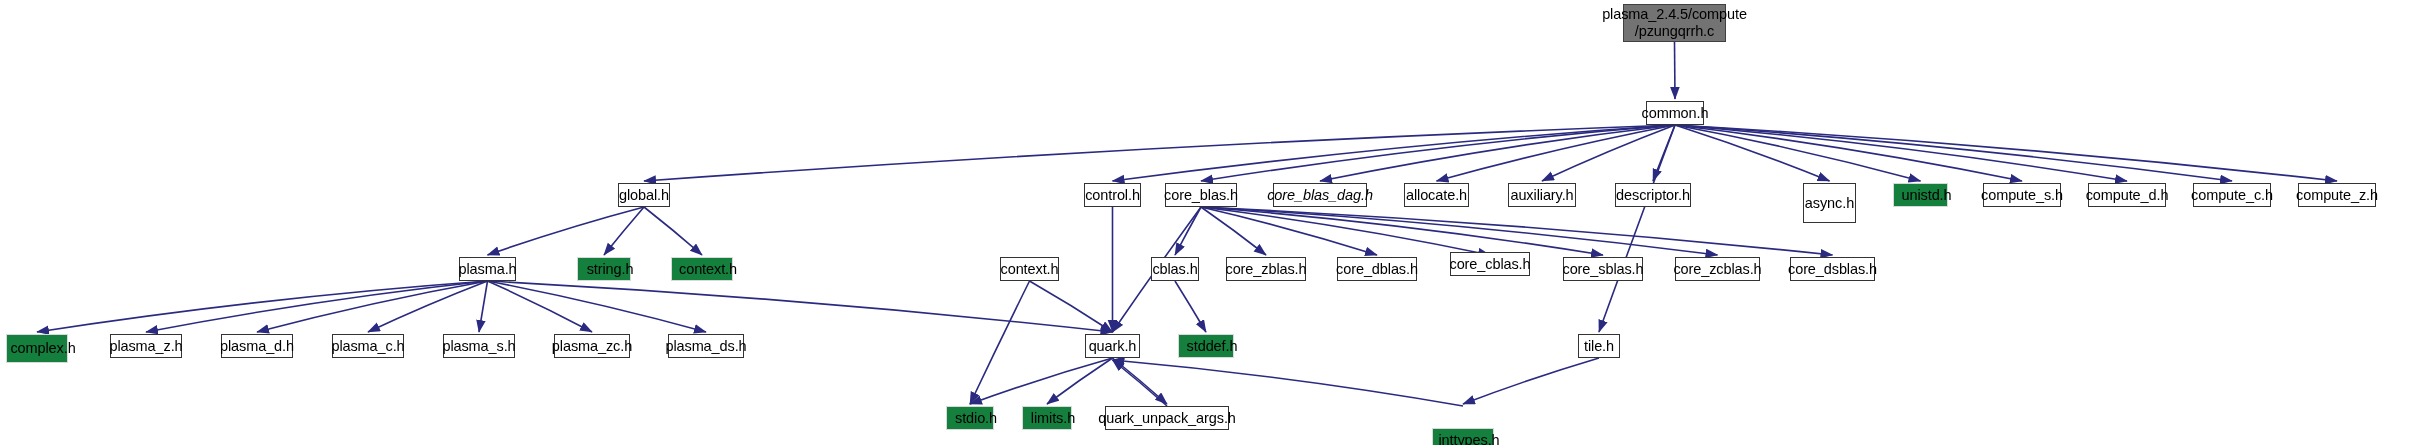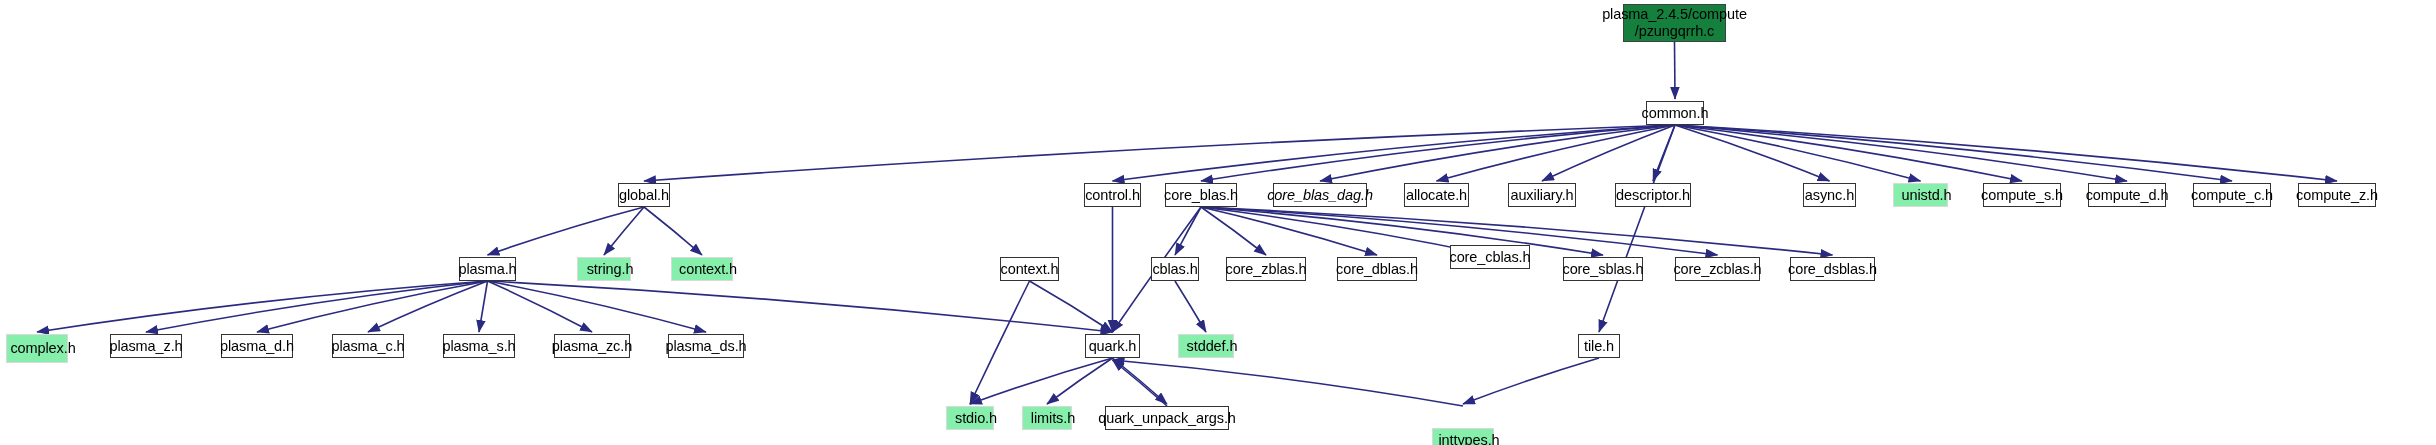--- a/index.html
+++ b/index.html
@@ -2,22 +2,22 @@
 <html><head>
 <meta charset="utf-8">
 <style>
   html,body{margin:0;padding:0;background:#ffffff;}
   body{font-family:"Liberation Sans","DejaVu Sans",sans-serif;}
   #graph{position:relative;width:2436px;height:445px;background:#ffffff;overflow:hidden;}
   #edges{position:absolute;left:0;top:0;width:2436px;height:445px;pointer-events:none;}
   .node{position:absolute;box-sizing:border-box;display:flex;align-items:center;justify-content:center;
         text-align:center;background:#ffffff;border:1px solid #404040;color:#000000;
         font-size:14.5px;line-height:1.15;white-space:pre-line;letter-spacing:-0.1px;}
-  .node.root{background:#15803d;border:1px solid #404040;font-size:14.5px;}
-  .node.ext{border:1px solid #d9d9d9;background:#86efac;padding-left:12px;}
+  .node.root{background:#737373;border:1px solid #404040;font-size:14.5px;}
+  .node.ext{border:1px solid #d9d9d9;background:#15803d;padding-left:12px;}
   .node.strong{border:1px solid #333333;}
 </style>
 </head>
 <body>
 
 <div id="graph">
   <svg id="edges" viewBox="0 0 2436 445" xmlns="http://www.w3.org/2000/svg">
     <defs>
       <marker id="ah" markerWidth="9" markerHeight="9" refX="7.5" refY="3" orient="auto" markerUnits="strokeWidth">
         <path d="M0,0 L8,3 L0,6 z" fill="#2a2a80"></path>
@@ -74,34 +74,34 @@
       <div class="node root" style="left: 1623px; top: 4px; width: 103px; height: 38px;"><span>plasma_2.4.5/compute
 /pzungqrrh.c</span></div>
       <div class="node strong" style="left: 1646px; top: 101px; width: 58px; height: 24px;"><span>common.h</span></div>
       <div class="node strong" style="left: 618px; top: 183px; width: 52px; height: 24px;"><span>global.h</span></div>
       <div class="node strong" style="left: 1084px; top: 183px; width: 57px; height: 24px;"><span>control.h</span></div>
       <div class="node strong" style="left: 1165px; top: 183px; width: 72px; height: 24px;"><span>core_blas.h</span></div>
       <div class="node strong" style="left: 1273px; top: 183px; width: 94px; height: 24px; font-style: italic;"><span>core_blas_dag.h</span></div>
       <div class="node strong" style="left: 1404px; top: 183px; width: 65px; height: 24px;"><span>allocate.h</span></div>
       <div class="node strong" style="left: 1508px; top: 183px; width: 68px; height: 24px;"><span>auxiliary.h</span></div>
       <div class="node strong" style="left: 1615px; top: 183px; width: 76px; height: 24px;"><span>descriptor.h</span></div>
-      <div class="node strong" style="left: 1803px; top: 183px; width: 53px; height: 24px;"><span>async.h</span></div>
+      <div class="node strong" style="left: 1803px; top: 183px; width: 53px; height: 40px;"><span>async.h</span></div>
       <div class="node ext" style="left: 1893px; top: 183px; width: 55px; height: 24px;"><span>unistd.h</span></div>
       <div class="node strong" style="left: 1983px; top: 183px; width: 78px; height: 24px;"><span>compute_s.h</span></div>
       <div class="node strong" style="left: 2088px; top: 183px; width: 78px; height: 24px;"><span>compute_d.h</span></div>
       <div class="node strong" style="left: 2193px; top: 183px; width: 78px; height: 24px;"><span>compute_c.h</span></div>
       <div class="node strong" style="left: 2298px; top: 183px; width: 78px; height: 24px;"><span>compute_z.h</span></div>
       <div class="node strong" style="left: 459px; top: 257px; width: 57px; height: 24px;"><span>plasma.h</span></div>
       <div class="node ext" style="left: 577px; top: 257px; width: 54px; height: 24px;"><span>string.h</span></div>
       <div class="node ext" style="left: 671px; top: 257px; width: 62px; height: 24px;"><span>context.h</span></div>
       <div class="node strong" style="left: 1000px; top: 257px; width: 59px; height: 24px;"><span>context.h</span></div>
       <div class="node strong" style="left: 1151px; top: 257px; width: 48px; height: 24px;"><span>cblas.h</span></div>
       <div class="node strong" style="left: 1226px; top: 257px; width: 80px; height: 24px;"><span>core_zblas.h</span></div>
       <div class="node strong" style="left: 1337px; top: 257px; width: 80px; height: 24px;"><span>core_dblas.h</span></div>
-      <div class="node strong" style="left: 1450px; top: 245px; width: 80px; height: 24px;"><span>core_cblas.h</span></div>
+      <div class="node strong" style="left: 1450px; top: 252px; width: 80px; height: 24px;"><span>core_cblas.h</span></div>
       <div class="node strong" style="left: 1563px; top: 257px; width: 80px; height: 24px;"><span>core_sblas.h</span></div>
       <div class="node strong" style="left: 1675px; top: 257px; width: 85px; height: 24px;"><span>core_zcblas.h</span></div>
       <div class="node strong" style="left: 1790px; top: 257px; width: 85px; height: 24px;"><span>core_dsblas.h</span></div>
       <div class="node ext" style="left: 6px; top: 334px; width: 62px; height: 29px;"><span>complex.h</span></div>
       <div class="node strong" style="left: 110px; top: 334px; width: 72px; height: 24px;"><span>plasma_z.h</span></div>
       <div class="node strong" style="left: 221px; top: 334px; width: 72px; height: 24px;"><span>plasma_d.h</span></div>
       <div class="node strong" style="left: 332px; top: 334px; width: 72px; height: 24px;"><span>plasma_c.h</span></div>
       <div class="node strong" style="left: 443px; top: 334px; width: 72px; height: 24px;"><span>plasma_s.h</span></div>
       <div class="node strong" style="left: 554px; top: 334px; width: 76px; height: 24px;"><span>plasma_zc.h</span></div>
       <div class="node strong" style="left: 668px; top: 334px; width: 76px; height: 24px;"><span>plasma_ds.h</span></div>

